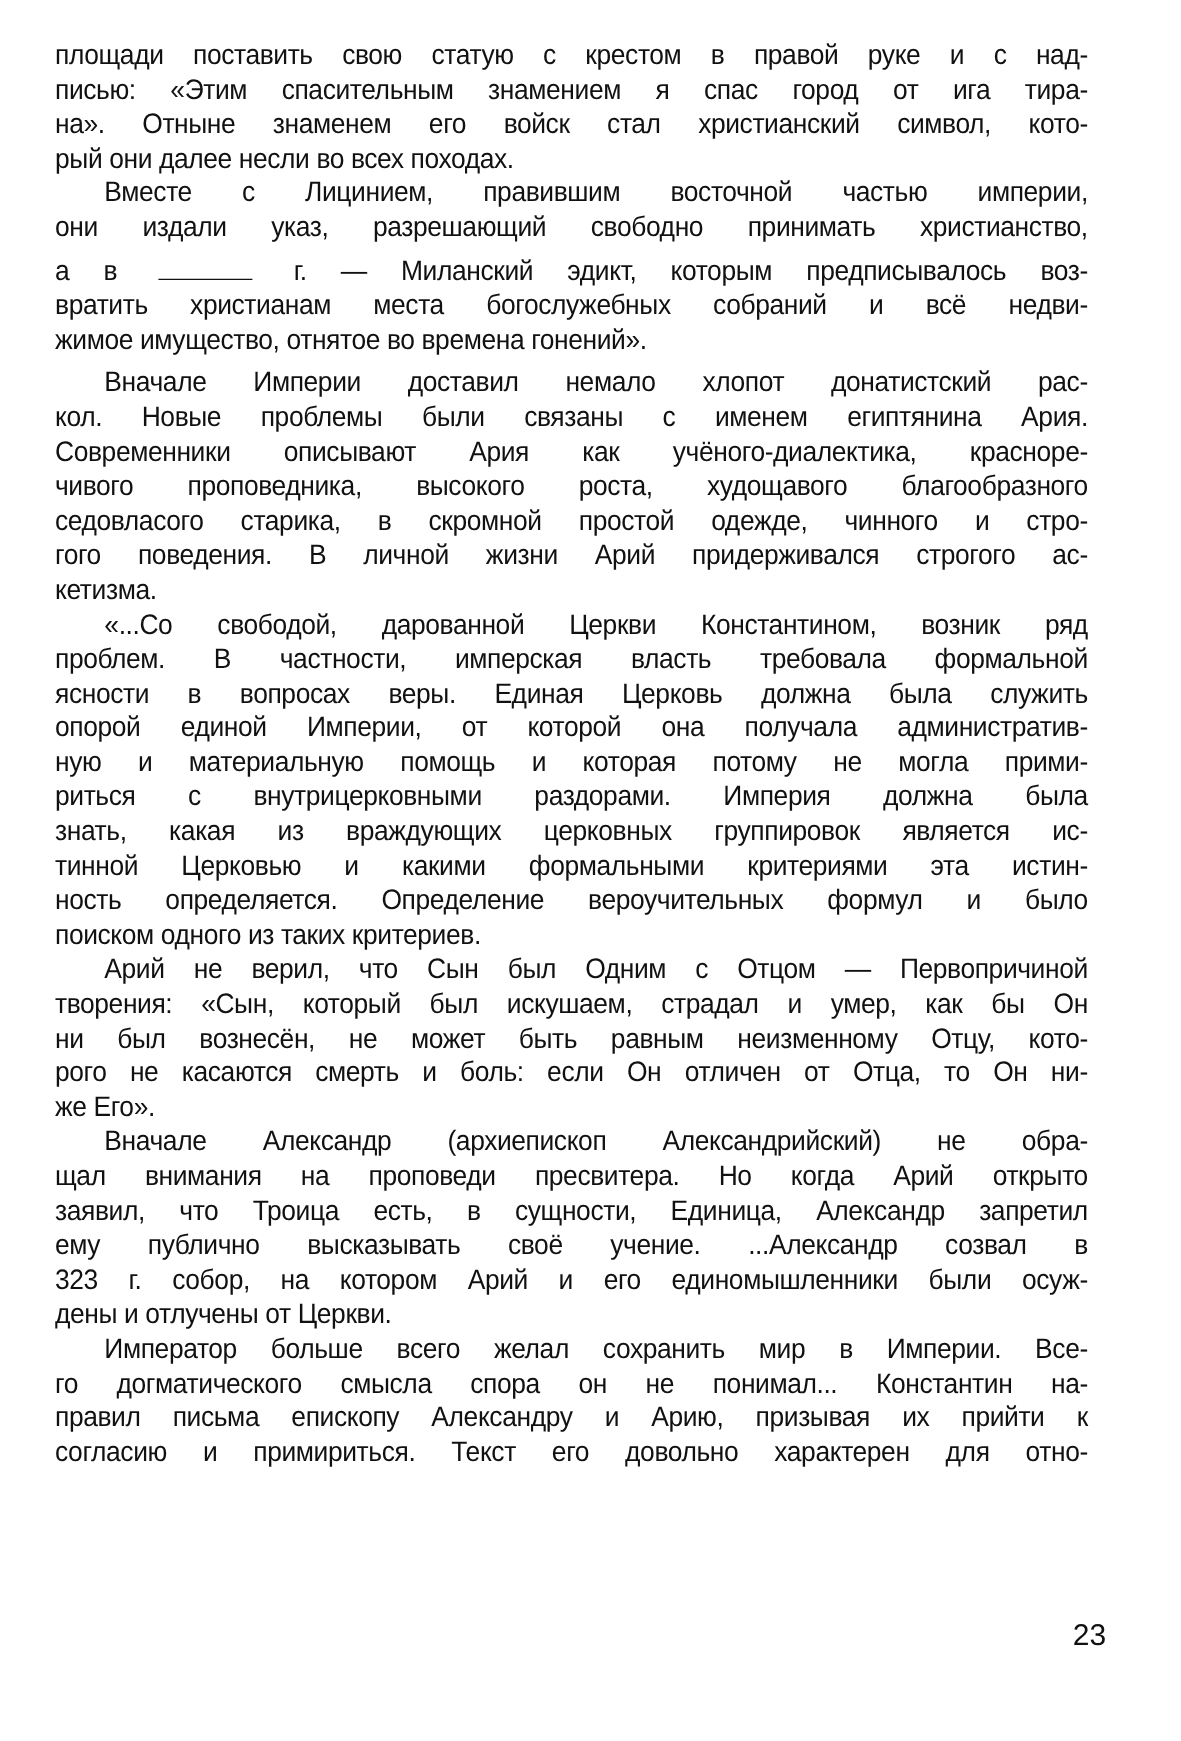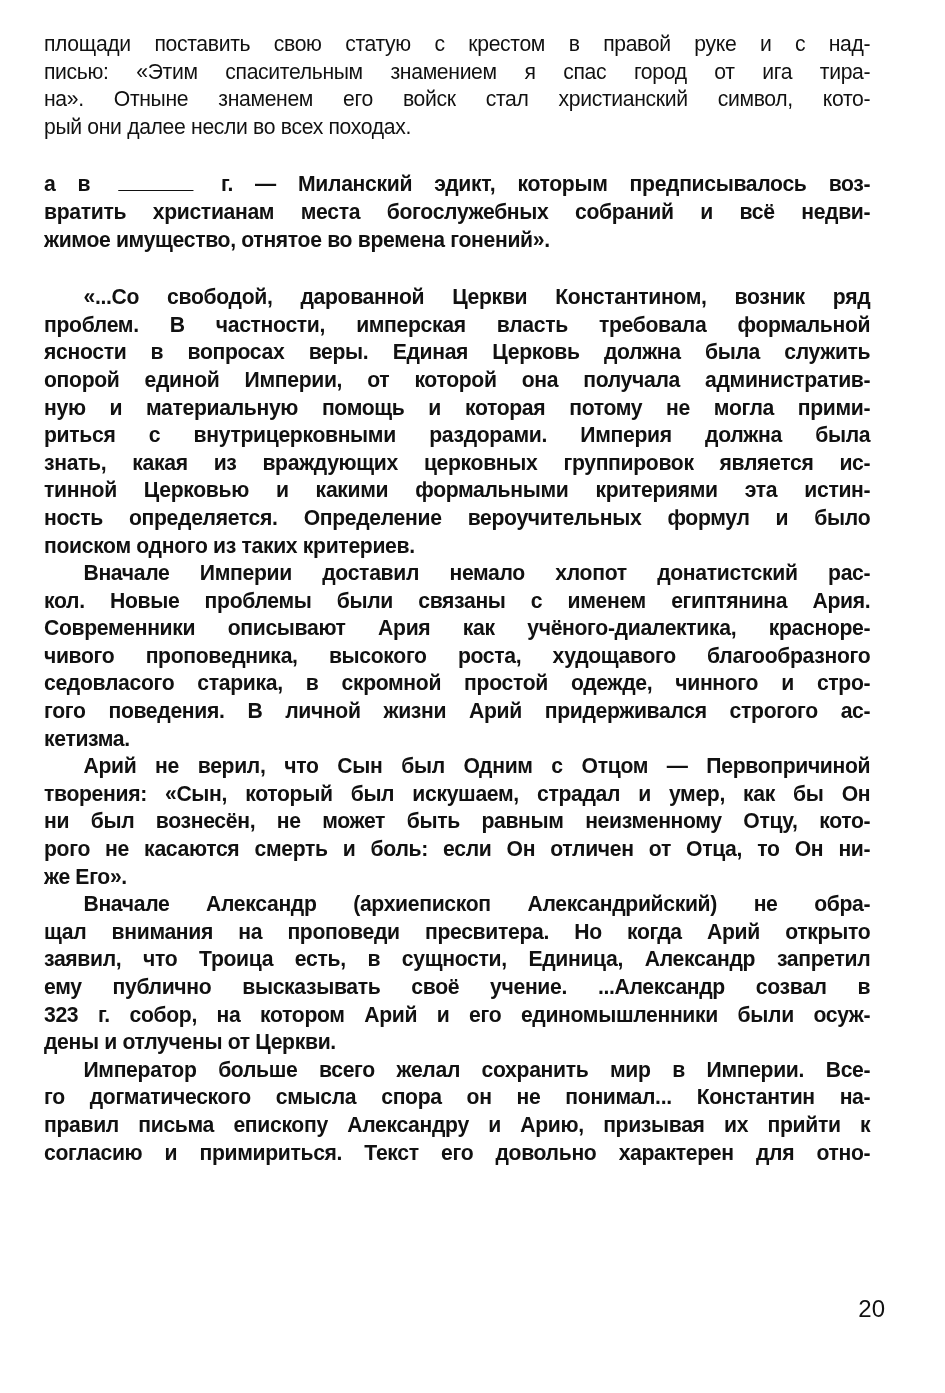--- a/index.html
+++ b/index.html
@@ -8,21 +8,21 @@
     font-family: "Liberation Sans", sans-serif; color: #111111;
   }
   .page { position: absolute; left: 44px; top: 30px; width: 826px; }
   .line {
     font-size: 22.5px; line-height: 27.6px; letter-spacing: -0.35px;
     text-align: justify; text-align-last: justify; white-space: nowrap;
     transform: scaleX(0.94); transform-origin: left center; width: 879px;
   }
   .line.last { text-align-last: left; }
   .indent { padding-left: 42px; width: 837px; }
-  .gap-s { margin-top: 30px; font-weight: bold; }
+  .gap-s { margin-top: 7px; }
   .gap-l { margin-top: 26px; }
   .task {
     font-family: "Liberation Serif", serif; font-weight: bold;
     font-size: 24px; line-height: 28px; letter-spacing: 0px;
     transform: scaleX(0.93); width: 888px;
   }
   .task.indent { padding-left: 42px; width: 846px; }
   .blank {
     display: inline-block; width: 80px; border-bottom: 1.5px solid #111;
     height: 18px; vertical-align: baseline; margin: 0 6px;
@@ -37,53 +37,57 @@
 
 <div class="page">
 
   <div>
     <div class="line">площади поставить свою статую с крестом в правой руке и с над-</div>
     <div class="line">писью: «Этим спасительным знамением я спас город от ига тира-</div>
     <div class="line">на». Отныне знаменем его войск стал христианский символ, кото-</div>
     <div class="line last">рый они далее несли во всех походах.</div>
   </div>
 
+  <div>
+    <div class="line indent">Вместе с Лицинием, правившим восточной частью империи,</div>
+    <div class="line">они издали указ, разрешающий свободно принимать христианство,</div>
+  </div>
 
   <div class="gap-s">
     <div class="line">
       <span>а в</span>
       <span class="blank"></span>
       <span>г. — Миланский эдикт, которым предписывалось воз-</span>
     </div>
     <div class="line">вратить христианам места богослужебных собраний и всё недви-</div>
     <div class="line last">жимое имущество, отнятое во времена гонений».</div>
   </div>
 
 
   <div class="gap-s" id="excerpt">
       <div>
+        <div class="line indent">Вначале Империи доставил немало хлопот донатистский рас-</div>
+        <div class="line">кол. Новые проблемы были связаны с именем египтянина Ария.</div>
+        <div class="line">Современники описывают Ария как учёного-диалектика, красноре-</div>
+        <div class="line">чивого проповедника, высокого роста, худощавого благообразного</div>
+        <div class="line">седовласого старика, в скромной простой одежде, чинного и стро-</div>
+        <div class="line">гого поведения. В личной жизни Арий придерживался строгого ас-</div>
+        <div class="line last">кетизма.</div>
+      </div>
+      <div>
         <div class="line indent">«...Со свободой, дарованной Церкви Константином, возник ряд</div>
         <div class="line">проблем. В частности, имперская власть требовала формальной</div>
         <div class="line">ясности в вопросах веры. Единая Церковь должна была служить</div>
         <div class="line">опорой единой Империи, от которой она получала административ-</div>
         <div class="line">ную и материальную помощь и которая потому не могла прими-</div>
         <div class="line">риться с внутрицерковными раздорами. Империя должна была</div>
         <div class="line">знать, какая из враждующих церковных группировок является ис-</div>
         <div class="line">тинной Церковью и какими формальными критериями эта истин-</div>
         <div class="line">ность определяется. Определение вероучительных формул и было</div>
         <div class="line last">поиском одного из таких критериев.</div>
-      </div>
-      <div>
-        <div class="line indent">Вначале Империи доставил немало хлопот донатистский рас-</div>
-        <div class="line">кол. Новые проблемы были связаны с именем египтянина Ария.</div>
-        <div class="line">Современники описывают Ария как учёного-диалектика, красноре-</div>
-        <div class="line">чивого проповедника, высокого роста, худощавого благообразного</div>
-        <div class="line">седовласого старика, в скромной простой одежде, чинного и стро-</div>
-        <div class="line">гого поведения. В личной жизни Арий придерживался строгого ас-</div>
-        <div class="line last">кетизма.</div>
       </div>
       <div>
         <div class="line indent">Арий не верил, что Сын был Одним с Отцом — Первопричиной</div>
         <div class="line">творения: «Сын, который был искушаем, страдал и умер, как бы Он</div>
         <div class="line">ни был вознесён, не может быть равным неизменному Отцу, кото-</div>
         <div class="line">рого не касаются смерть и боль: если Он отличен от Отца, то Он ни-</div>
         <div class="line last">же Его».</div>
       </div>
       <div>
         <div class="line indent">Вначале Александр (архиепископ Александрийский) не обра-</div>
@@ -95,13 +99,13 @@
       </div>
       <div>
         <div class="line indent">Император больше всего желал сохранить мир в Империи. Все-</div>
         <div class="line">го догматического смысла спора он не понимал... Константин на-</div>
         <div class="line">правил письма епископу Александру и Арию, призывая их прийти к</div>
         <div class="line">согласию и примириться. Текст его довольно характерен для отно-</div>
       </div>
     </div>
 </div>
 
-<div class="page-num">20</div>
+<div class="page-num">23</div>
 
 </body></html>

